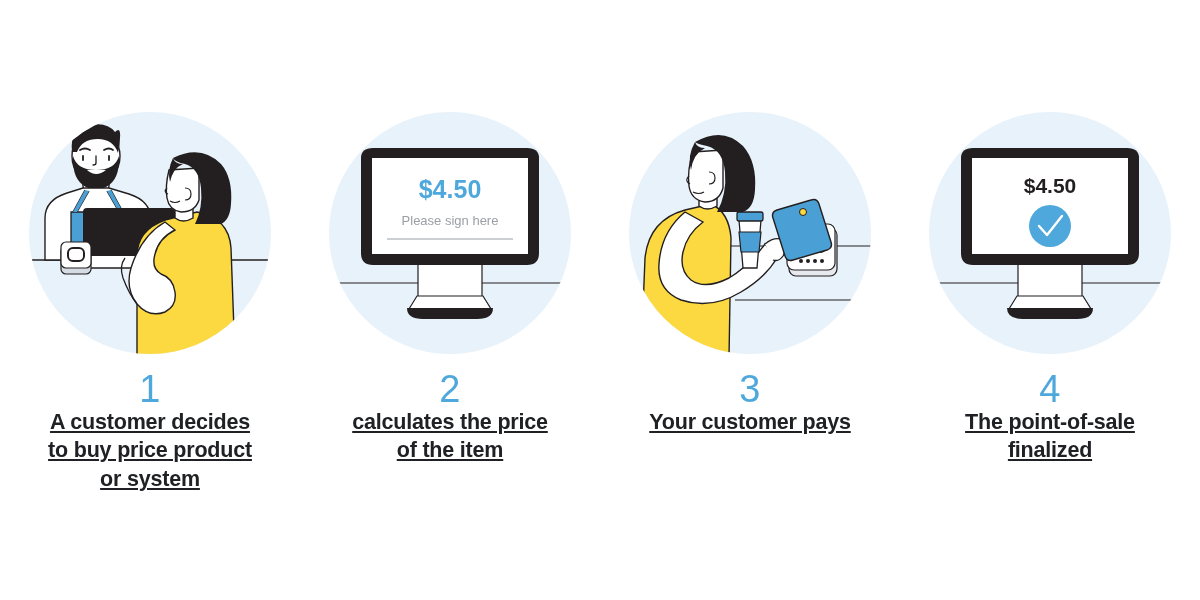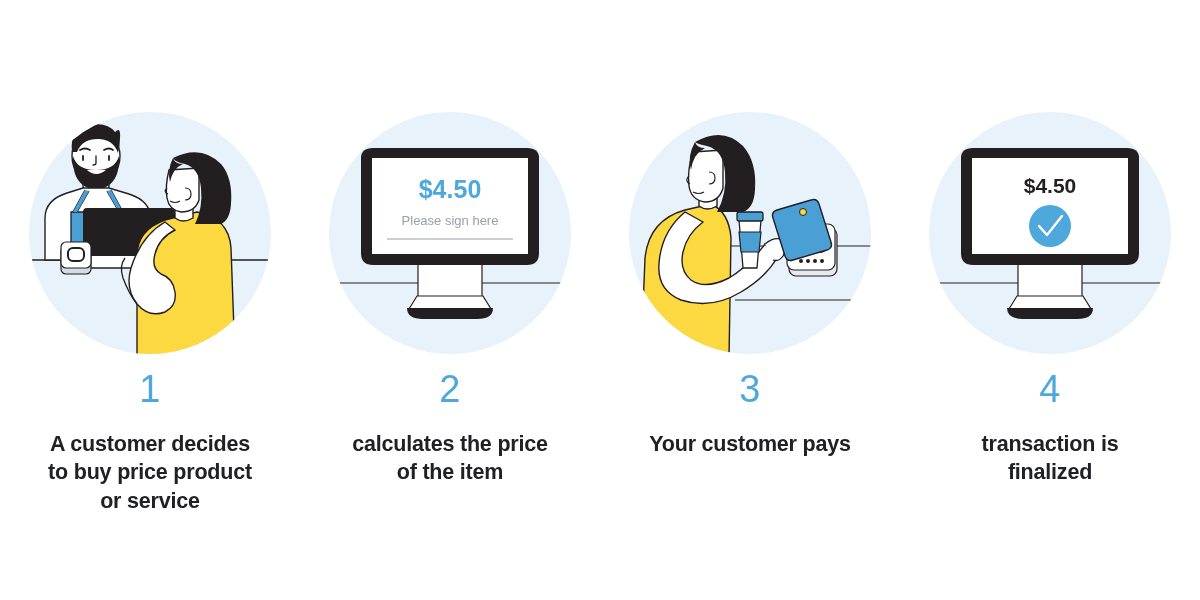--- a/index.html
+++ b/index.html
@@ -44,29 +44,29 @@
   .step-number {
     font-size: 38px;
     line-height: 1;
     color: #4FA8DC;
     font-weight: 300;
     margin-top: 12px;
     letter-spacing: 0.5px;
     font-family: "Liberation Sans", sans-serif;
   }
   .step-caption {
-    margin-top: 22px;
     font-size: 21.5px;
     line-height: 1.32;
     font-weight: bold;
     color: #202124;
     text-align: center;
     letter-spacing: -0.2px;
     max-width: 250px;
     font-family: "Liberation Sans", sans-serif;
+    text-decoration: underline;
   }
   .caption-line {
     display: block;
   }
 </style>
 </head>
 <body>
 
 <div class="infographic">
 
@@ -147,21 +147,21 @@
 
             <path d="M160 80 Q166 80 166 86 Q166 92 160 92" stroke="#231F20" stroke-width="1.2" fill="none"></path>
           </g>
         </g>
       </svg>
     </div>
     <div class="step-number">1</div>
     <div class="step-caption">
       <span class="caption-line">A customer decides</span>
       <span class="caption-line">to buy price product</span>
-      <span class="caption-line">or service</span>
+      <span class="caption-line">or system</span>
     </div>
   </div>
 
   <div class="step">
     <div class="illustration-wrap">
       <svg width="250" height="250" viewBox="0 0 250 250" xmlns="http://www.w3.org/2000/svg">
         <defs>
           <clipPath id="clip2">
               <circle cx="125" cy="125" r="121"></circle>
             </clipPath>
@@ -275,18 +275,18 @@
           <text x="125" y="85" text-anchor="middle" font-family="Liberation Sans, sans-serif" font-size="21" font-weight="bold" fill="#231F20">$4.50</text>
           <g>
             <circle cx="125" cy="118" r="21" fill="#4FA8DC"></circle>
             <path d="M114 118 L122 127 L137 108" fill="none" stroke="#ffffff" stroke-width="2.4" stroke-linecap="round" stroke-linejoin="round"></path>
           </g>
         </g>
       </svg>
     </div>
     <div class="step-number">4</div>
     <div class="step-caption">
-      <span class="caption-line">transaction is</span>
+      <span class="caption-line">The point-of-sale</span>
       <span class="caption-line">finalized</span>
     </div>
   </div>
 
 </div>
 
 </body></html>

